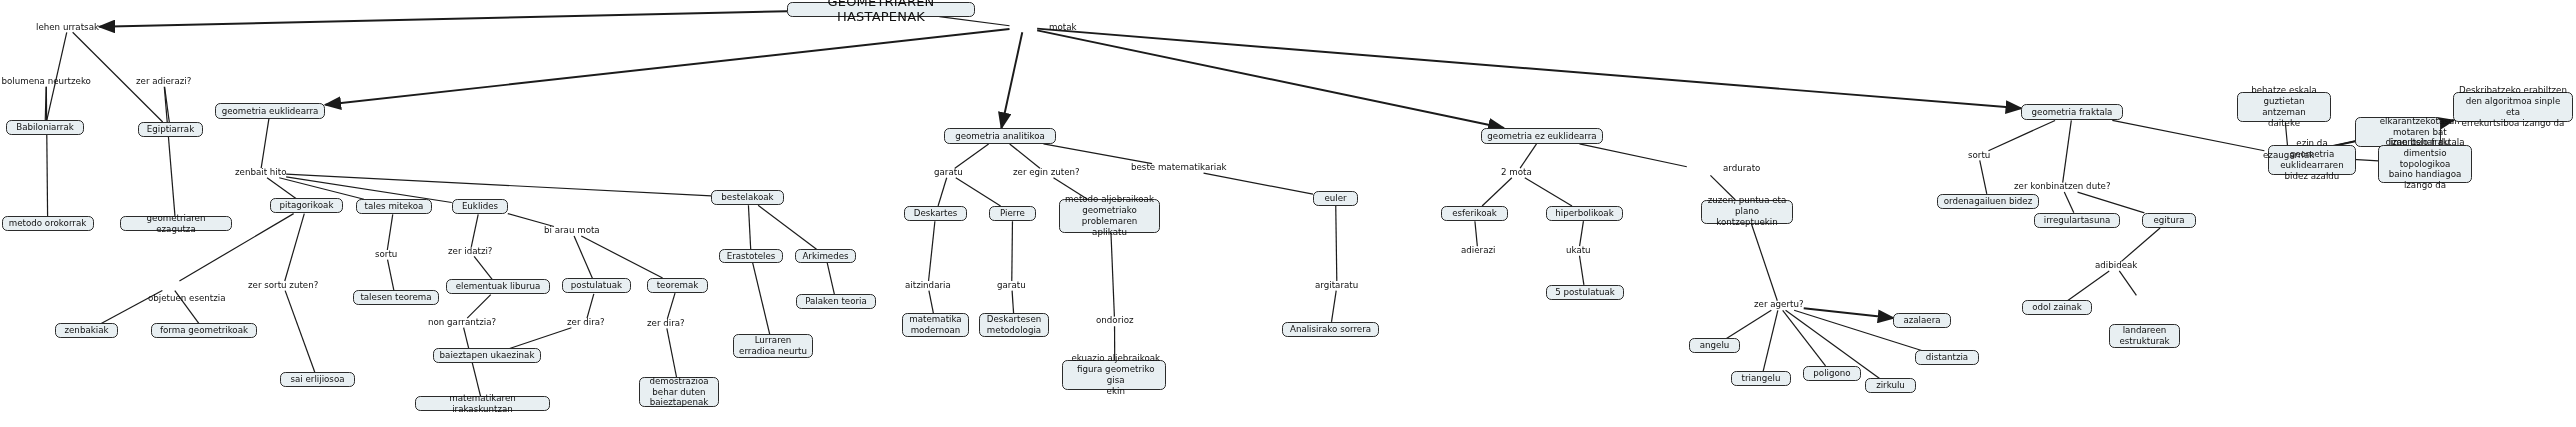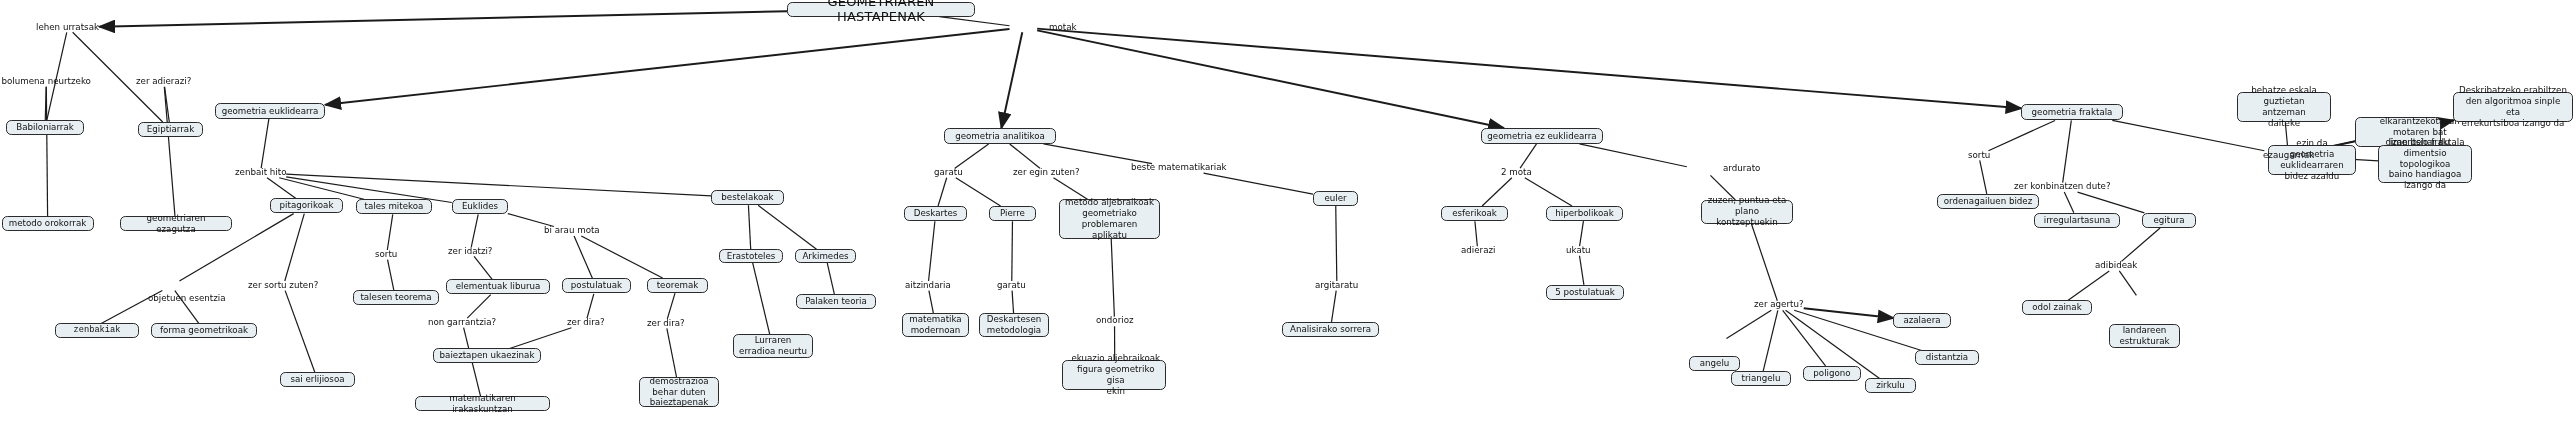--- a/index.html
+++ b/index.html
@@ -139,59 +139,59 @@
       <div class="node root" style="left: 787px; top: 1.5px; width: 188px; height: 15px;">GEOMETRIAREN HASTAPENAK</div>
       <div class="node" style="left: 6px; top: 120px; width: 78px; height: 15px;">Babiloniarrak</div>
       <div class="node" style="left: 138px; top: 122px; width: 65px; height: 15px;">Egiptiarrak</div>
       <div class="node" style="left: 1.5px; top: 216px; width: 92px; height: 15px;">metodo orokorrak</div>
       <div class="node" style="left: 120px; top: 216px; width: 112px; height: 15px;">geometriaren ezagutza</div>
       <div class="node" style="left: 215px; top: 103px; width: 110px; height: 16px;">geometria euklidearra</div>
       <div class="node" style="left: 270px; top: 198px; width: 73px; height: 15px;">pitagorikoak</div>
       <div class="node" style="left: 356px; top: 199px; width: 76px; height: 15px;">tales mitekoa</div>
       <div class="node" style="left: 452px; top: 199px; width: 56px; height: 15px;">Euklides</div>
       <div class="node" style="left: 711px; top: 190px; width: 73px; height: 15px;">bestelakoak</div>
-      <div class="node" style="left: 55px; top: 323px; width: 84px; height: 15px; font-family: Liberation Mono, monospace;">zenbakiak</div>
+      <div class="node" style="left: 55px; top: 323px; width: 63px; height: 15px;">zenbakiak</div>
       <div class="node" style="left: 151px; top: 323px; width: 106px; height: 15px;">forma geometrikoak</div>
       <div class="node" style="left: 353px; top: 290px; width: 86px; height: 15px;">talesen teorema</div>
       <div class="node" style="left: 280px; top: 372px; width: 75px; height: 15px;">sai erlijiosoa</div>
       <div class="node" style="left: 446px; top: 279px; width: 104px; height: 15px;">elementuak liburua</div>
       <div class="node" style="left: 433px; top: 348px; width: 108px; height: 15px;">baieztapen ukaezinak</div>
       <div class="node" style="left: 415px; top: 396px; width: 135px; height: 15px;">matematikaren irakaskuntzan</div>
       <div class="node" style="left: 562px; top: 278px; width: 69px; height: 15px;">postulatuak</div>
       <div class="node" style="left: 647px; top: 278px; width: 61px; height: 15px;">teoremak</div>
       <div class="node multiline" style="left: 639px; top: 377px; width: 80px; height: 30px;">demostrazioa
 behar duten
 baieztapenak</div>
       <div class="node" style="left: 719px; top: 249px; width: 64px; height: 13.6px;">Erastoteles</div>
       <div class="node" style="left: 795px; top: 249px; width: 61px; height: 13.6px;">Arkimedes</div>
       <div class="node multiline" style="left: 733px; top: 334px; width: 80px; height: 23.5px;">Lurraren
 erradioa neurtu</div>
       <div class="node" style="left: 796px; top: 294px; width: 80px; height: 15px;">Palaken teoria</div>
       <div class="node" style="left: 944px; top: 128px; width: 112px; height: 16px;">geometria analitikoa</div>
       <div class="node" style="left: 904px; top: 206px; width: 63px; height: 15px;">Deskartes</div>
       <div class="node" style="left: 989px; top: 206px; width: 47px; height: 15px;">Pierre</div>
-      <div class="node multiline" style="left: 1059px; top: 199px; width: 101px; height: 40px;">metodo aljebraikoak
+      <div class="node multiline" style="left: 1059px; top: 199px; width: 101px; height: 34px;">metodo aljebraikoak
 geometriako
 problemaren aplikatu</div>
       <div class="node multiline" style="left: 902px; top: 313px; width: 67px; height: 23.5px;">matematika
 modernoan</div>
       <div class="node multiline" style="left: 979px; top: 313px; width: 70px; height: 23.5px;">Deskartesen
 metodologia</div>
       <div class="node multiline" style="left: 1062px; top: 360px; width: 104px; height: 30px; padding-left: 8px;">ekuazio aljebraikoak
 figura geometriko gisa
 ekin</div>
       <div class="node" style="left: 1313px; top: 191px; width: 45px; height: 15px;">euler</div>
       <div class="node" style="left: 1282px; top: 322px; width: 97px; height: 15px;">Analisirako sorrera</div>
       <div class="node" style="left: 1481px; top: 128px; width: 122px; height: 16px; text-align: center;">geometria ez euklidearra</div>
       <div class="node" style="left: 1441px; top: 206px; width: 67px; height: 15px;">esferikoak</div>
       <div class="node" style="left: 1546px; top: 206px; width: 77px; height: 15px;">hiperbolikoak</div>
       <div class="node" style="left: 1546px; top: 285px; width: 78px; height: 15px;">5 postulatuak</div>
       <div class="node multiline" style="left: 1701px; top: 200px; width: 92px; height: 23.5px;">zuzen, puntua eta
 plano kontzeptuekin</div>
-      <div class="node" style="left: 1689px; top: 338px; width: 51px; height: 15px; margin-top: 18px;">angelu</div>
+      <div class="node" style="left: 1689px; top: 338px; width: 51px; height: 15px;">angelu</div>
       <div class="node" style="left: 1731px; top: 371px; width: 60px; height: 15px;">triangelu</div>
       <div class="node" style="left: 1803px; top: 366px; width: 58px; height: 15px;">poligono</div>
       <div class="node" style="left: 1865px; top: 378px; width: 51px; height: 15px;">zirkulu</div>
       <div class="node" style="left: 1893px; top: 313px; width: 58px; height: 15px;">azalaera</div>
       <div class="node" style="left: 1915px; top: 350px; width: 64px; height: 15px;">distantzia</div>
       <div class="node" style="left: 2021px; top: 104px; width: 102px; height: 16px;">geometria fraktala</div>
       <div class="node" style="left: 1937px; top: 194px; width: 102px; height: 15px;">ordenagailuen bidez</div>
       <div class="node" style="left: 2034px; top: 213px; width: 86px; height: 15px;">irregulartasuna</div>
       <div class="node" style="left: 2142px; top: 213px; width: 54px; height: 15px;">egitura</div>
       <div class="node" style="left: 2022px; top: 300px; width: 70px; height: 15px;">odol zainak</div>

